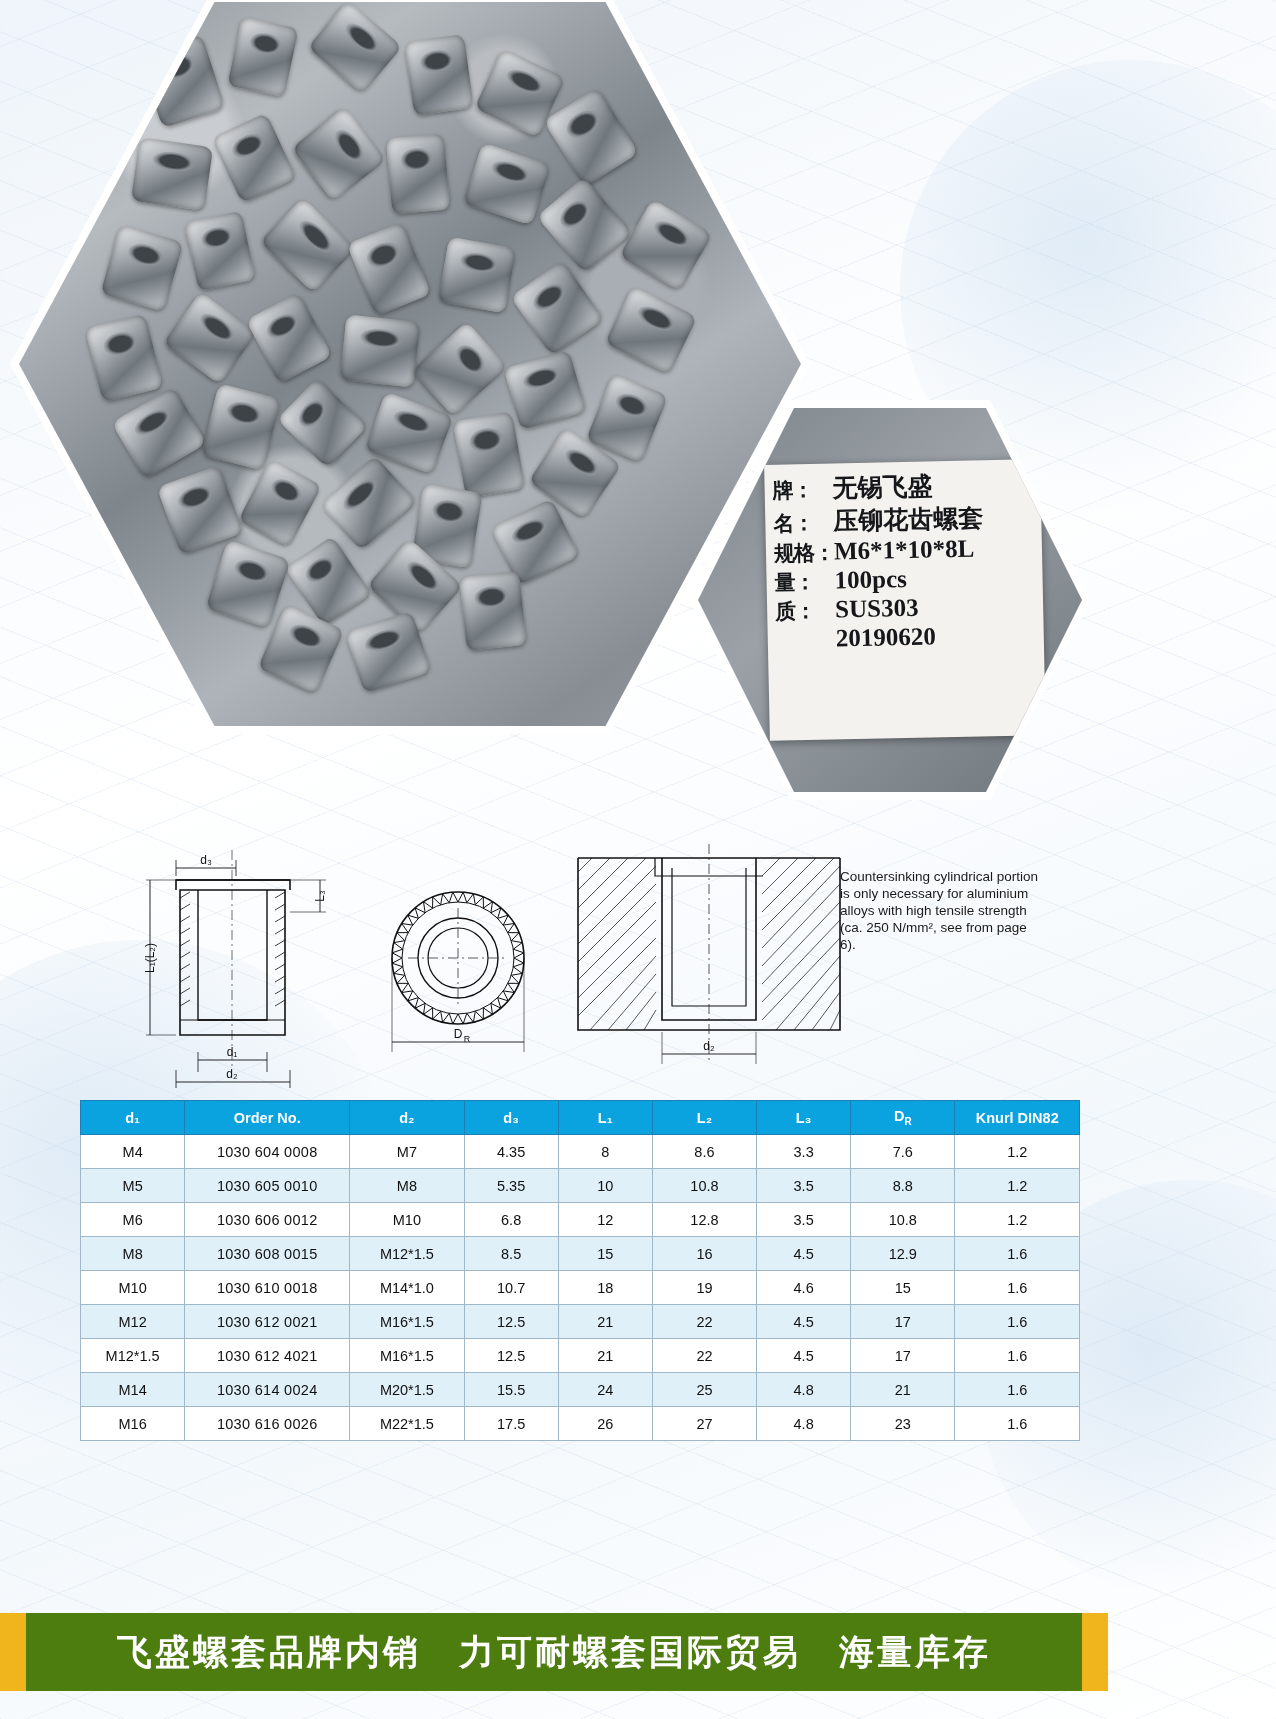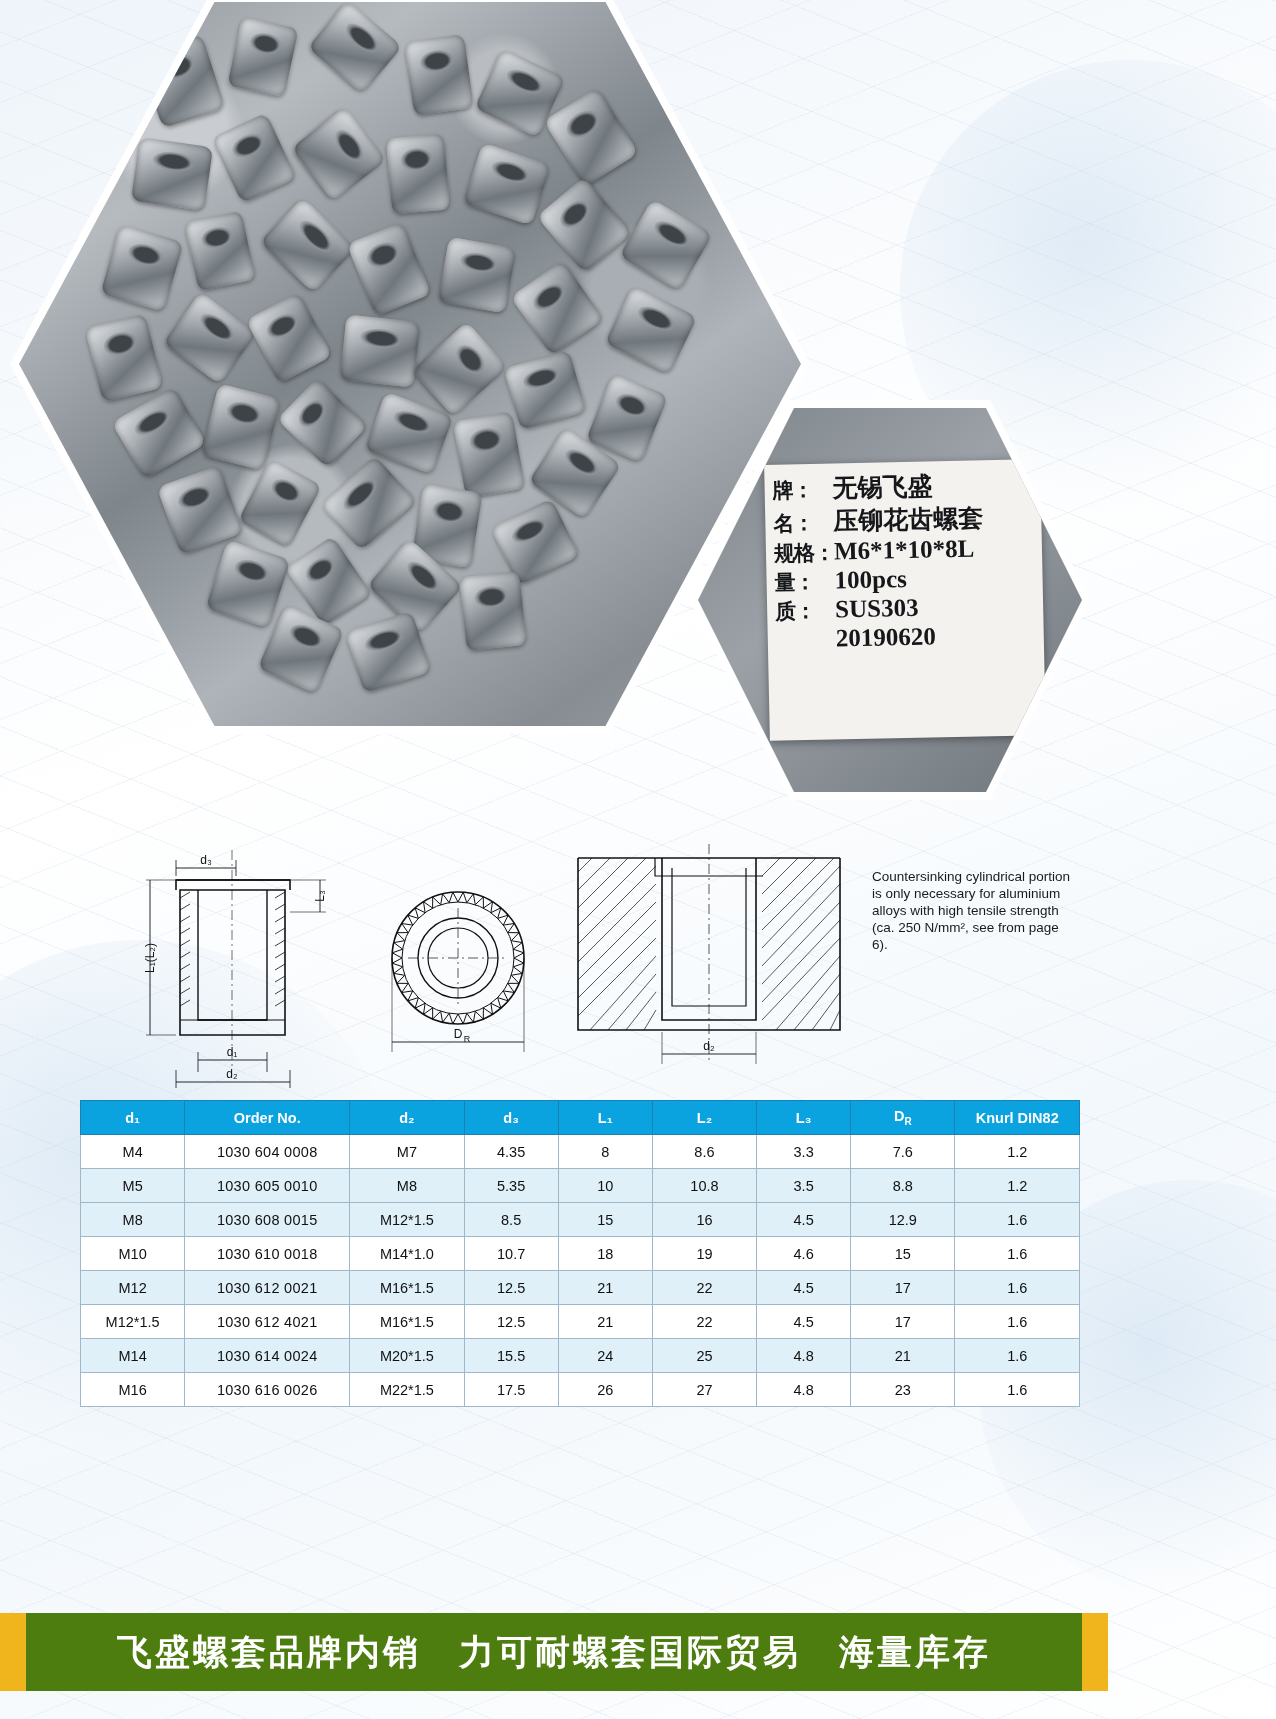--- a/index.html
+++ b/index.html
@@ -118,21 +118,21 @@
   
   .drawings {
     position: absolute;
     left: 0; top: 820px;
     width: 1276px;
     height: 270px;
     z-index: 4;
   }
   .note-text {
     position: absolute;
-    left: 872px; top: 868px;
+    left: 840px; top: 868px;
     width: 200px;
     font-size: 13.5px;
     line-height: 17px;
     color: #1a1a1a;
     font-family: "Liberation Sans", sans-serif;
     z-index: 5;
   }
 
   
   .table-wrap {
@@ -411,20 +411,31 @@
         <td>M5</td>
         <td>1030 605 0010</td>
         <td>M8</td>
         <td>5.35</td>
         <td>10</td>
         <td>10.8</td>
         <td>3.5</td>
         <td>8.8</td>
         <td>1.2</td>
       </tr>
+      <tr>
+        <td>M6</td>
+        <td>1030 606 0012</td>
+        <td>M10</td>
+        <td>6.8</td>
+        <td>12</td>
+        <td>12.8</td>
+        <td>3.5</td>
+        <td>10.8</td>
+        <td>1.2</td>
+      </tr>
       <tr class="alt">
         <td>M8</td>
         <td>1030 608 0015</td>
         <td>M12*1.5</td>
         <td>8.5</td>
         <td>15</td>
         <td>16</td>
         <td>4.5</td>
         <td>12.9</td>
         <td>1.6</td>

